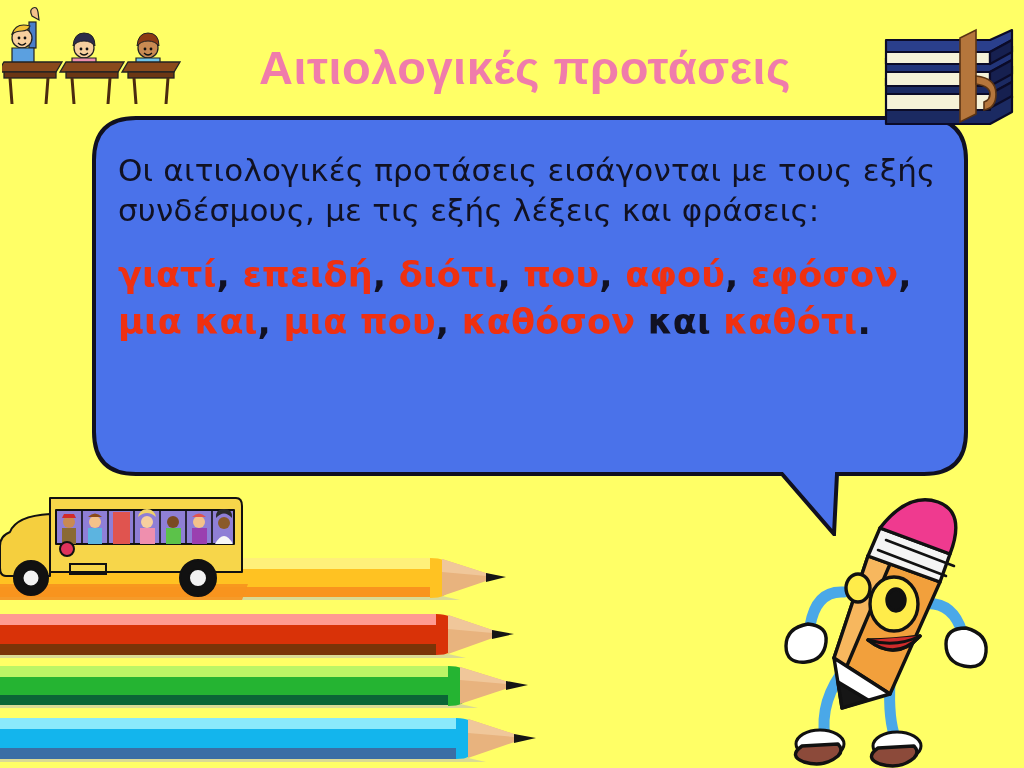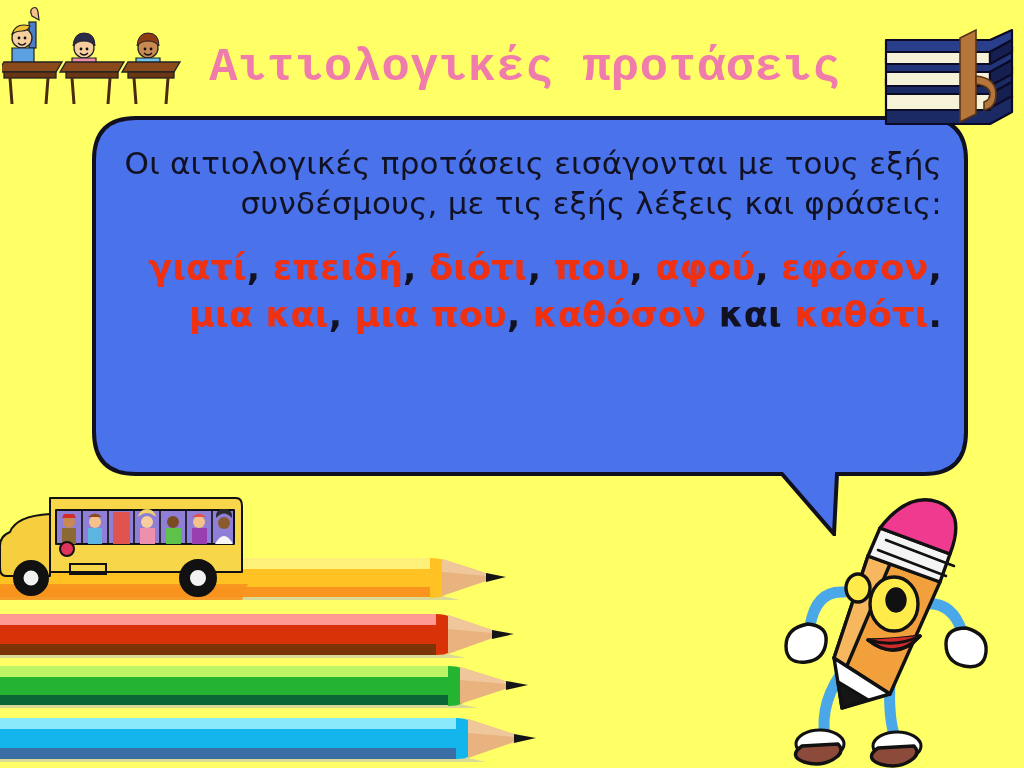--- a/index.html
+++ b/index.html
@@ -14,44 +14,44 @@
     background: #ffff66;
     overflow: hidden;
   }
 
   
   #title {
     position: absolute;
     left: 185px; top: 32px;
     width: 680px; height: 70px;
     display: flex; align-items: center; justify-content: center;
-    font-family: Liberation Mono, monospace;
+    font-family: Liberation Sans, sans-serif;
     font-weight: bold;
     font-size: 47px;
     letter-spacing: 0.5px;
     color: #f07cab;
     white-space: nowrap;
     z-index: 6;
   }
 
   
   #bubble-wrap {
     position: absolute;
     left: 92px; top: 116px;
     width: 876px; height: 420px;
     z-index: 4;
   }
   #bubble-svg { position: absolute; inset: 0; width: 100%; height: 100%; }
   #bubble-text {
     position: absolute;
-    left: 26px; top: 18px;
+    left: 26px; top: 25px;
     width: 824px; height: 330px;
     display: flex; flex-direction: column;
     align-items: center; justify-content: flex-start;
-    text-align: right;
+    text-align: left;
     padding-top: 10px;
   }
   #para1 {
     font-family: "DejaVu Sans", sans-serif;
     font-size: 31px;
     line-height: 1.28;
     color: #111122;
     width: 100%;
     letter-spacing: 0.2px;
   }

